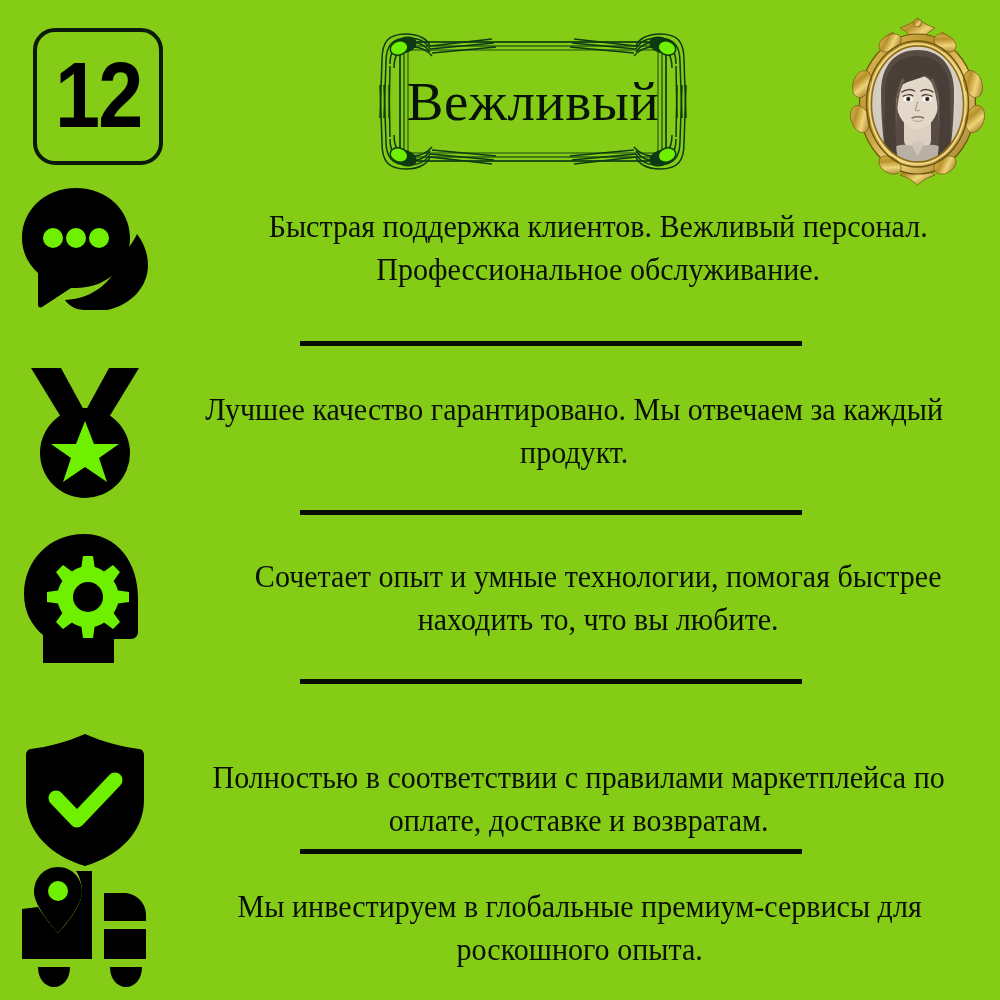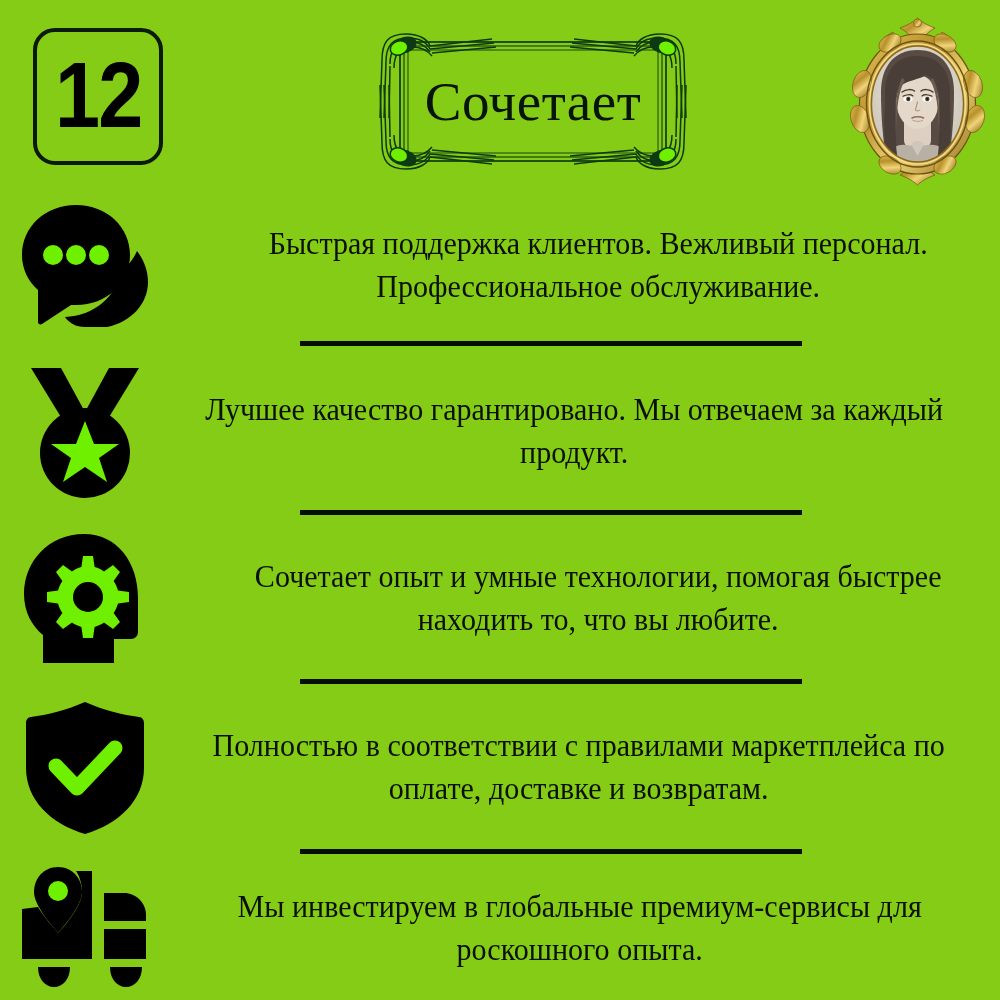--- a/index.html
+++ b/index.html
@@ -106,24 +106,24 @@
   }
 
   .divider {
     position: absolute;
     left: 300px;
     width: 502px;
     height: 5px;
     background: #050d05;
   }
 
-  #r1 { top: 196px; height: 140px; gap: 48px; }
+  #r1 { top: 179px; height: 140px; gap: 48px; }
   #r2 { top: 358px; height: 148px; }
   #r3 { top: 524px; height: 150px; gap: 48px; }
-  #r4 { top: 692px; height: 152px; gap: 9px; }
+  #r4 { top: 724px; height: 152px; gap: 9px; }
   #r5 { top: 858px; height: 142px; gap: 11px; }
 
   #d1 { top: 341px; }
   #d2 { top: 510px; }
   #d3 { top: 679px; }
   #d4 { top: 849px; }
 </style>
 </head>
 <body>
 
@@ -197,21 +197,21 @@
           <ellipse cx="27" cy="22" rx="9" ry="7" transform="rotate(-20 27 22)" fill="#6ff000" stroke="#0d3a12"></ellipse>
           <path d="M58 20 L120 13"></path>
           <path d="M58 23 L122 17"></path>
           <path d="M60 27 L124 21"></path>
           <path d="M10 34 L8 92"></path>
           <path d="M14 36 L12 92"></path>
           <path d="M18 40 L17 92"></path>
         </g>
       </g>
     </svg>
-    <div id="title-text">Сочетает</div>
+    <div id="title-text">Вежливый</div>
   </div>
 
   <div id="portrait">
     <svg viewBox="0 0 145 175">
       <defs>
         <radialGradient id="faceBg" cx="50%" cy="40%" r="65%">
           <stop offset="0%" stop-color="#efe9df"></stop>
           <stop offset="100%" stop-color="#c9c2b6"></stop>
         </radialGradient>
         <linearGradient id="gold" x1="0" y1="0" x2="1" y2="1">

